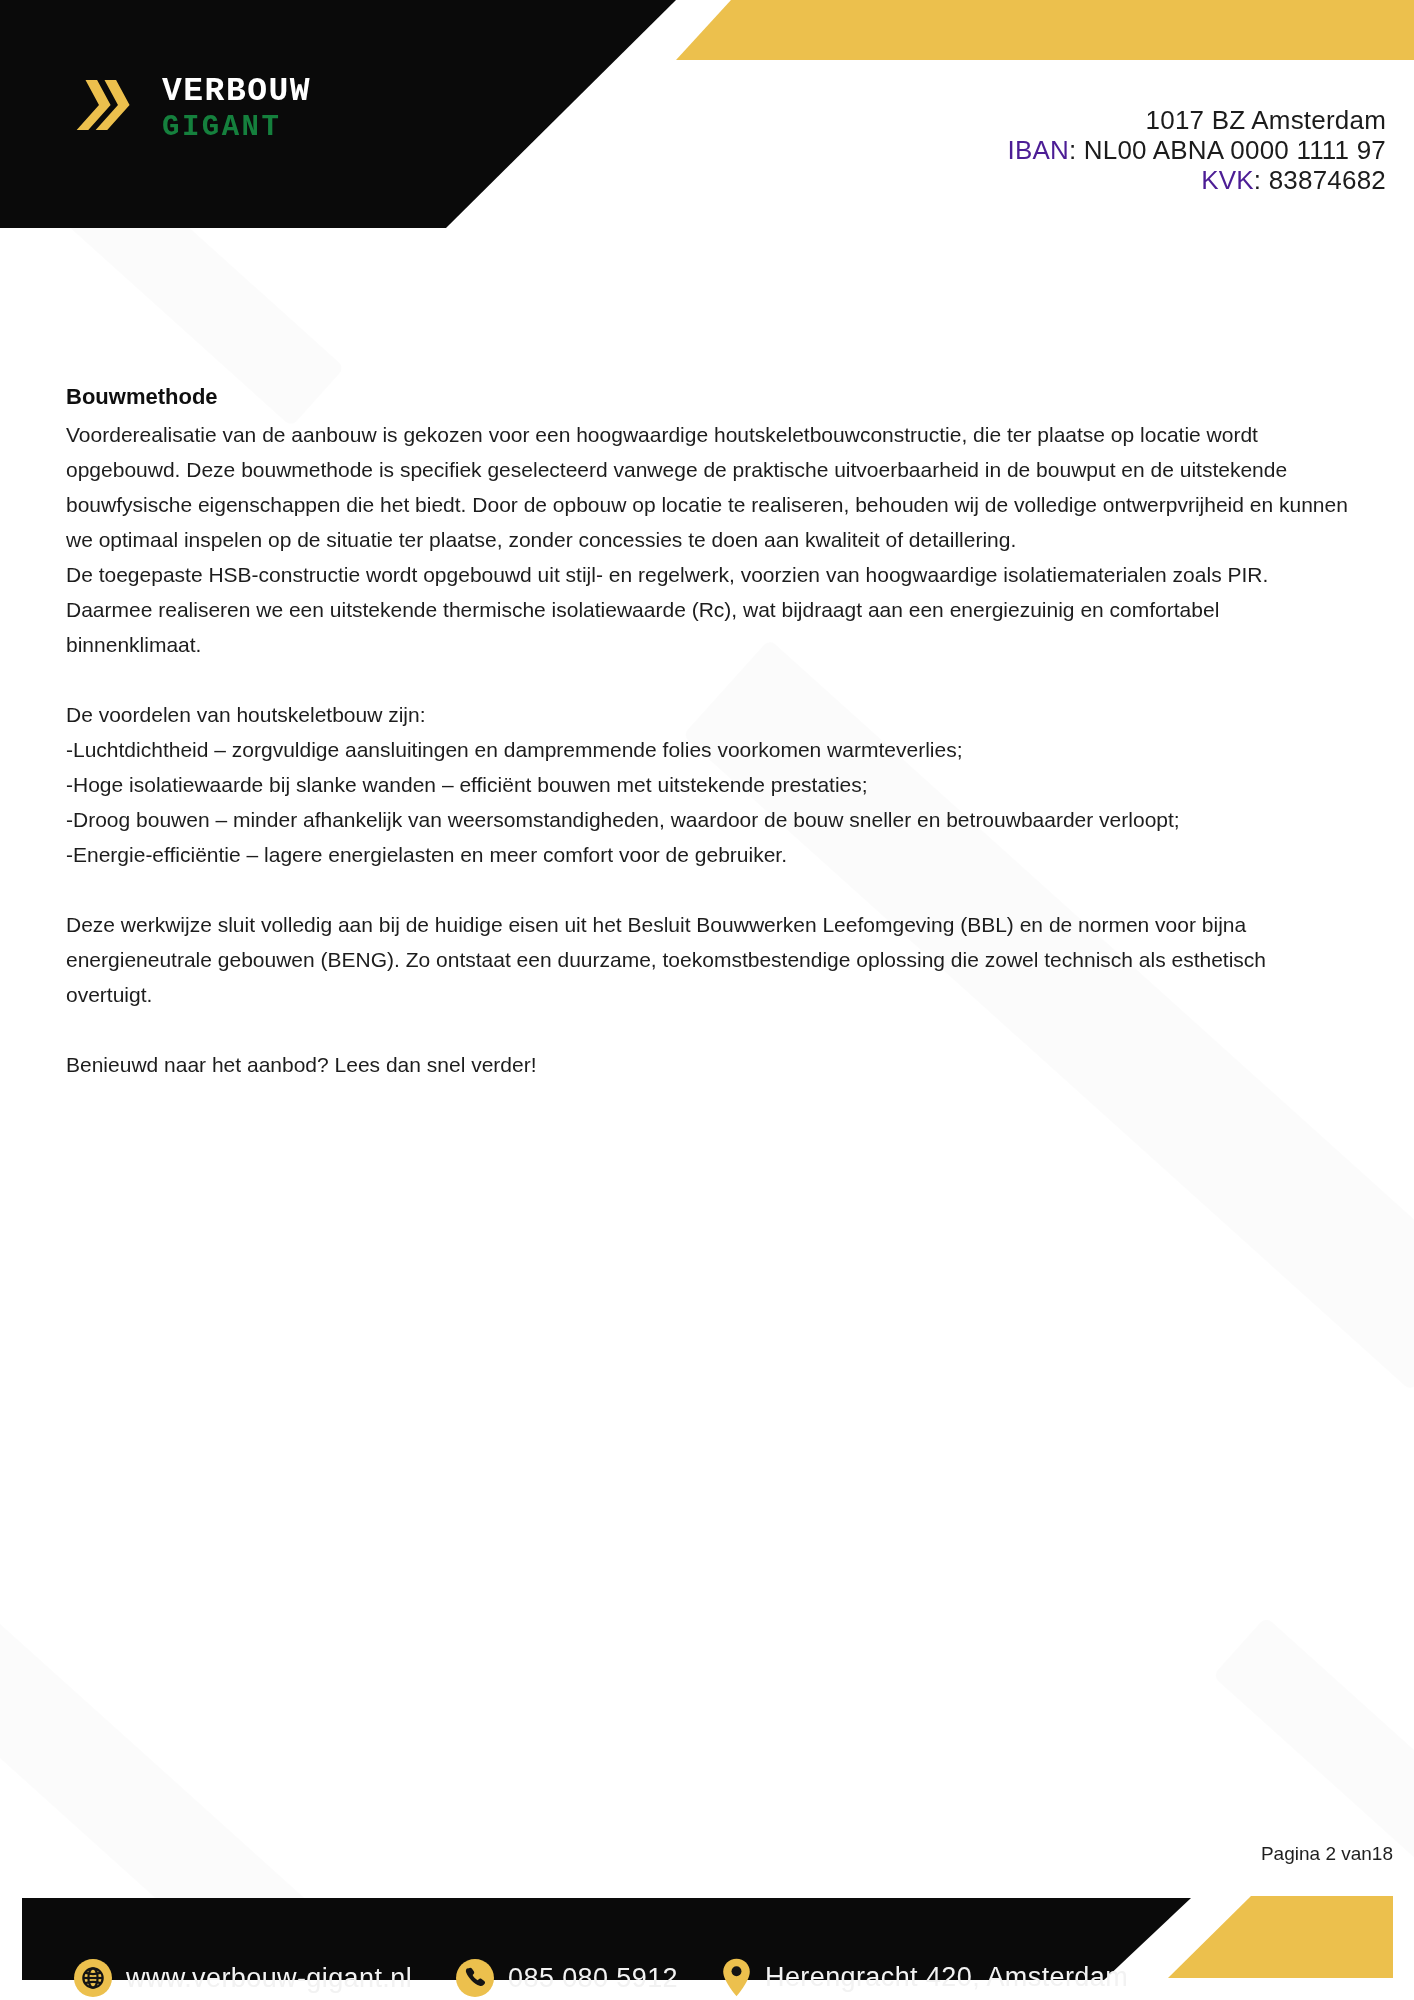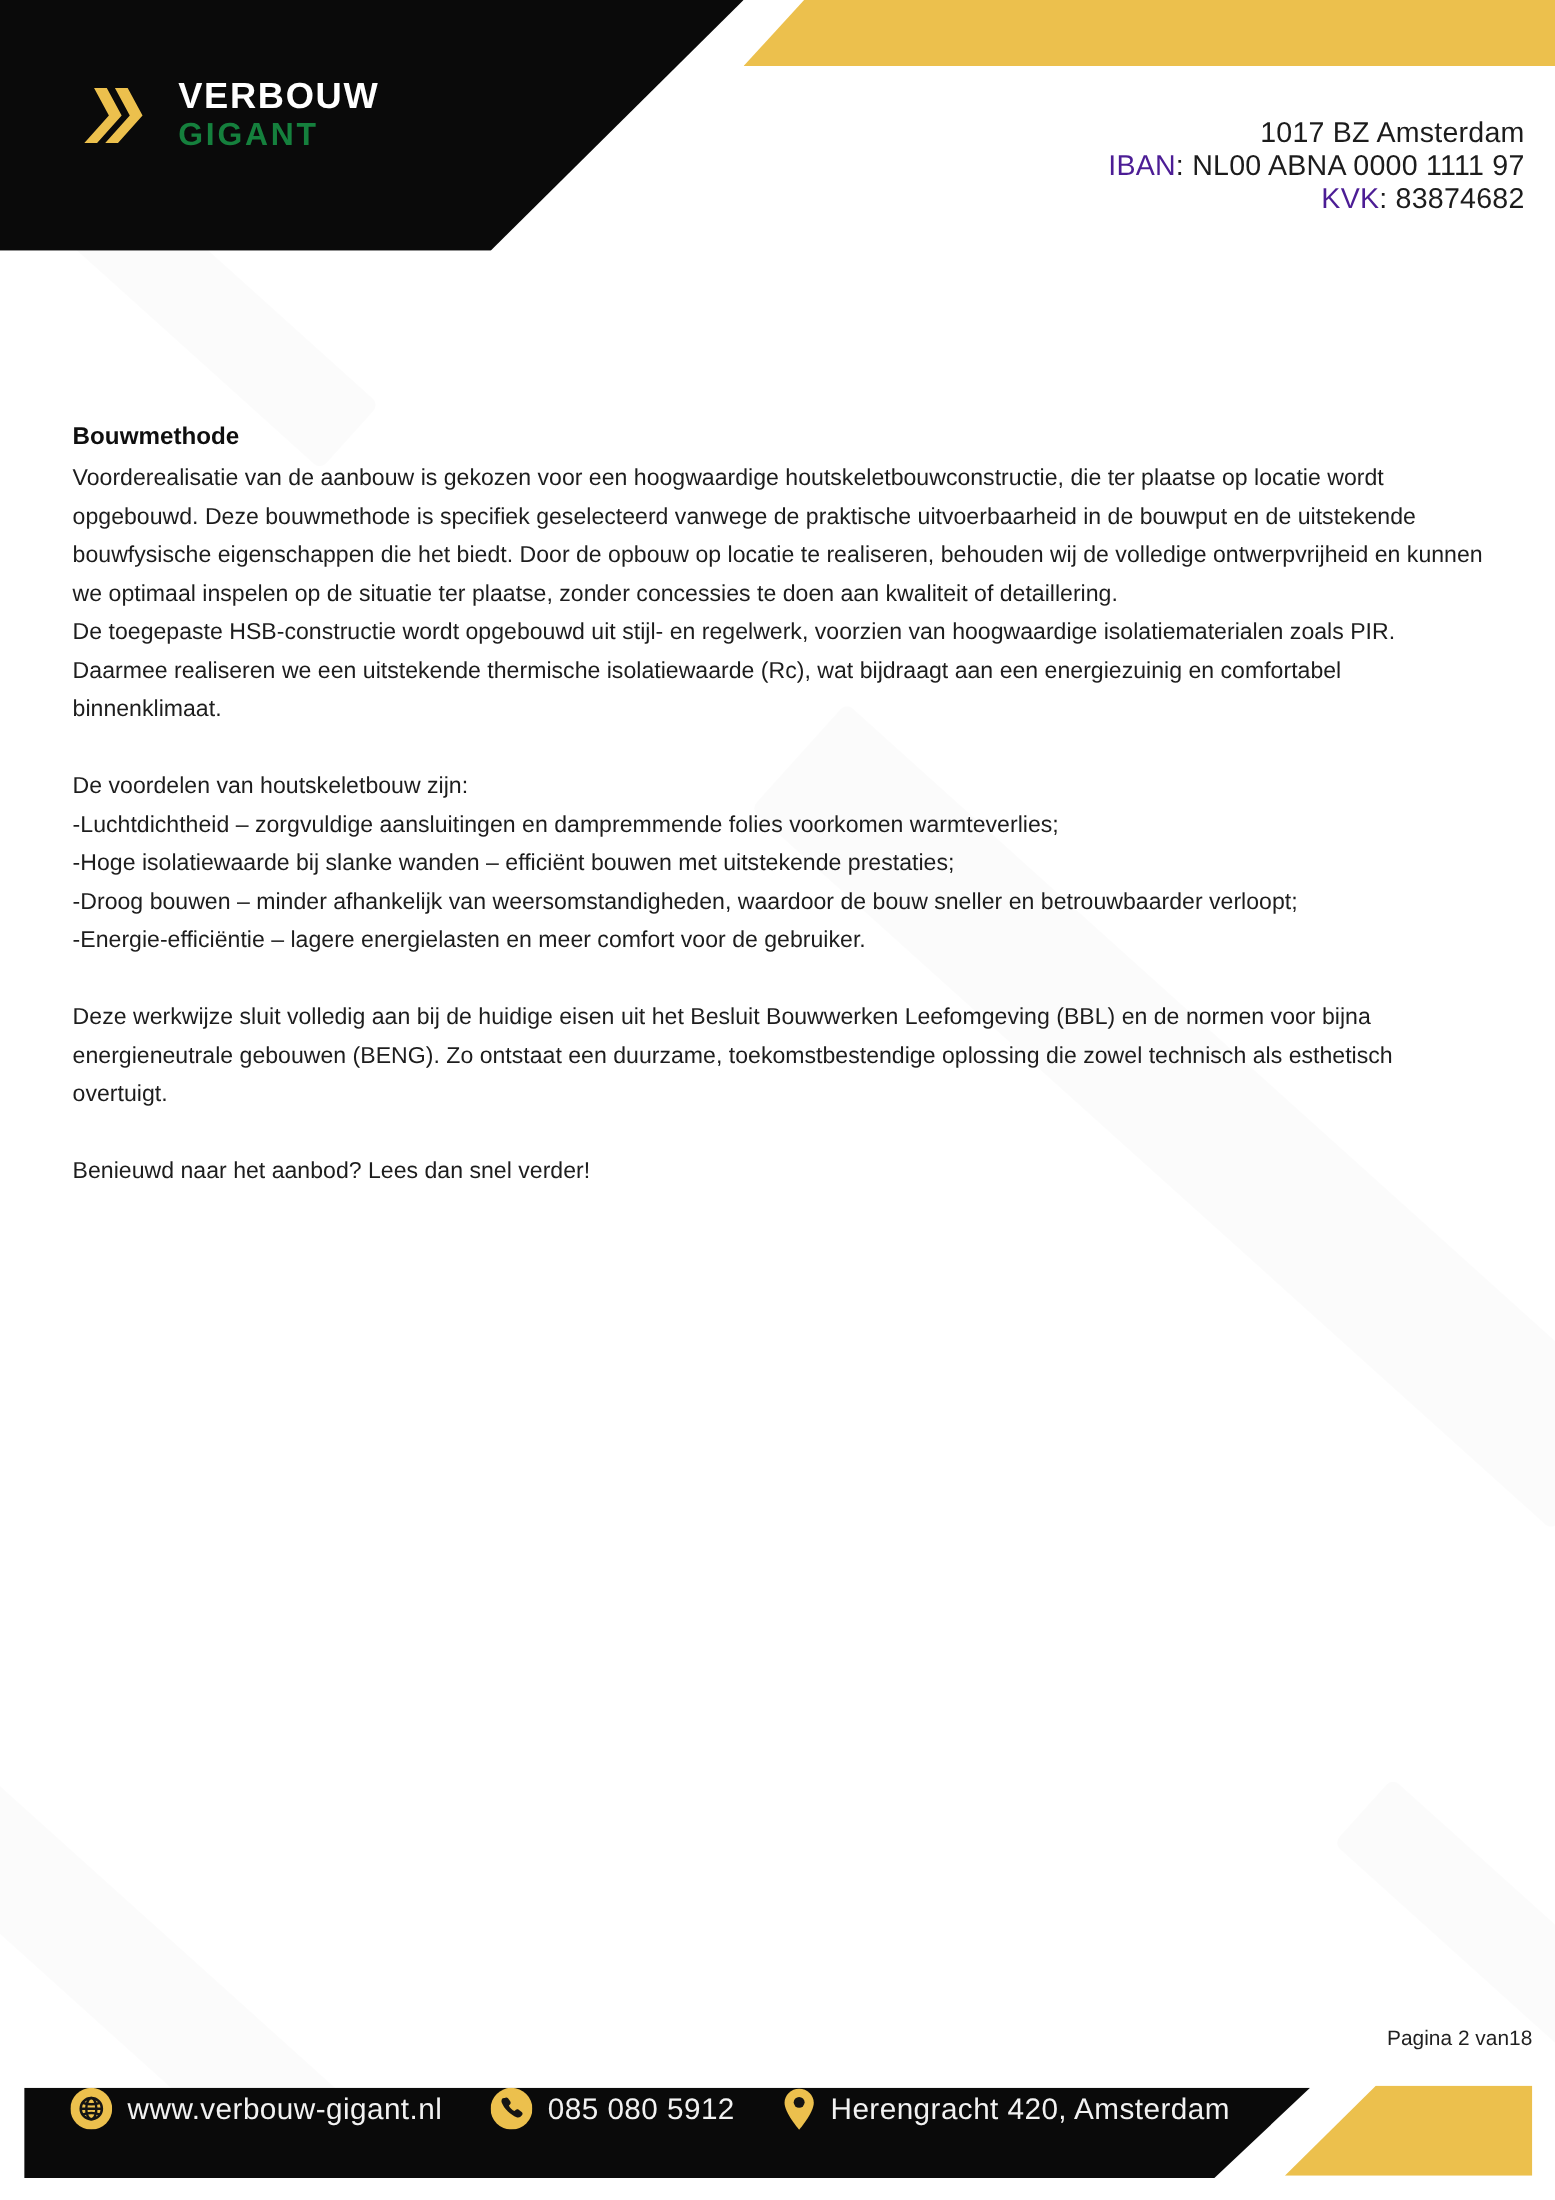--- a/index.html
+++ b/index.html
@@ -24,21 +24,21 @@
   .header-black{
     position:absolute;top:0;left:0;width:1414px;height:228px;
     background:#0a0a0a;
     clip-path:polygon(0 0, 676px 0, 446px 228px, 0 228px);
   }
   .header-yellow{
     position:absolute;top:0;left:0;width:1414px;height:60px;
     background:#ecc04d;
     clip-path:polygon(731px 0, 1414px 0, 1414px 60px, 676px 60px);
   }
-  .logo{position:absolute;left:76px;top:62px;display:flex;align-items:center;}
+  .logo{position:absolute;left:76px;top:62px;display:flex;align-items:flex-end;font-family:Liberation Mono, monospace;}
   .logo-mark{width:58px;height:78px;margin-right:28px;margin-top:4px;}
   .logo-text{display:flex;flex-direction:column;}
   .logo-line1{
     color:#ffffff;font-size:33px;font-weight:800;letter-spacing:1.5px;line-height:40px;
   }
   .logo-line2{
     color:#15803d;font-size:29px;font-weight:800;letter-spacing:2.5px;line-height:32px;
   }
   .header-address{
     position:absolute;top:105px;right:28px;
@@ -69,22 +69,22 @@
   .footer{position:absolute;left:0;top:1896px;width:1414px;height:84px;}
   .footer-black{
     position:absolute;inset:0;background:#0a0a0a;
     clip-path:polygon(22px 2px, 1191px 2px, 1104px 84px, 22px 84px);
   }
   .footer-yellow{
     position:absolute;inset:0;background:#ecc04d;
     clip-path:polygon(1251px 0, 1393px 0, 1393px 82px, 1168px 82px);
   }
   .footer-items{
-    position:absolute;left:64px;top:2px;height:99px;
-    display:flex;align-items:flex-start;
+    position:absolute;left:74px;top:2px;height:99px;
+    display:flex;align-items:flex-end;
   }
   .footer-item{display:flex;align-items:center;margin-right:44px;}
   .footer-item .icon{display:flex;align-items:center;margin-right:14px;}
   .footer-item .txt{
     color:#f2f2f2;font-size:27px;font-weight:500;letter-spacing:0.4px;white-space:nowrap;
   }
 </style>
 </head>
 <body>
 

